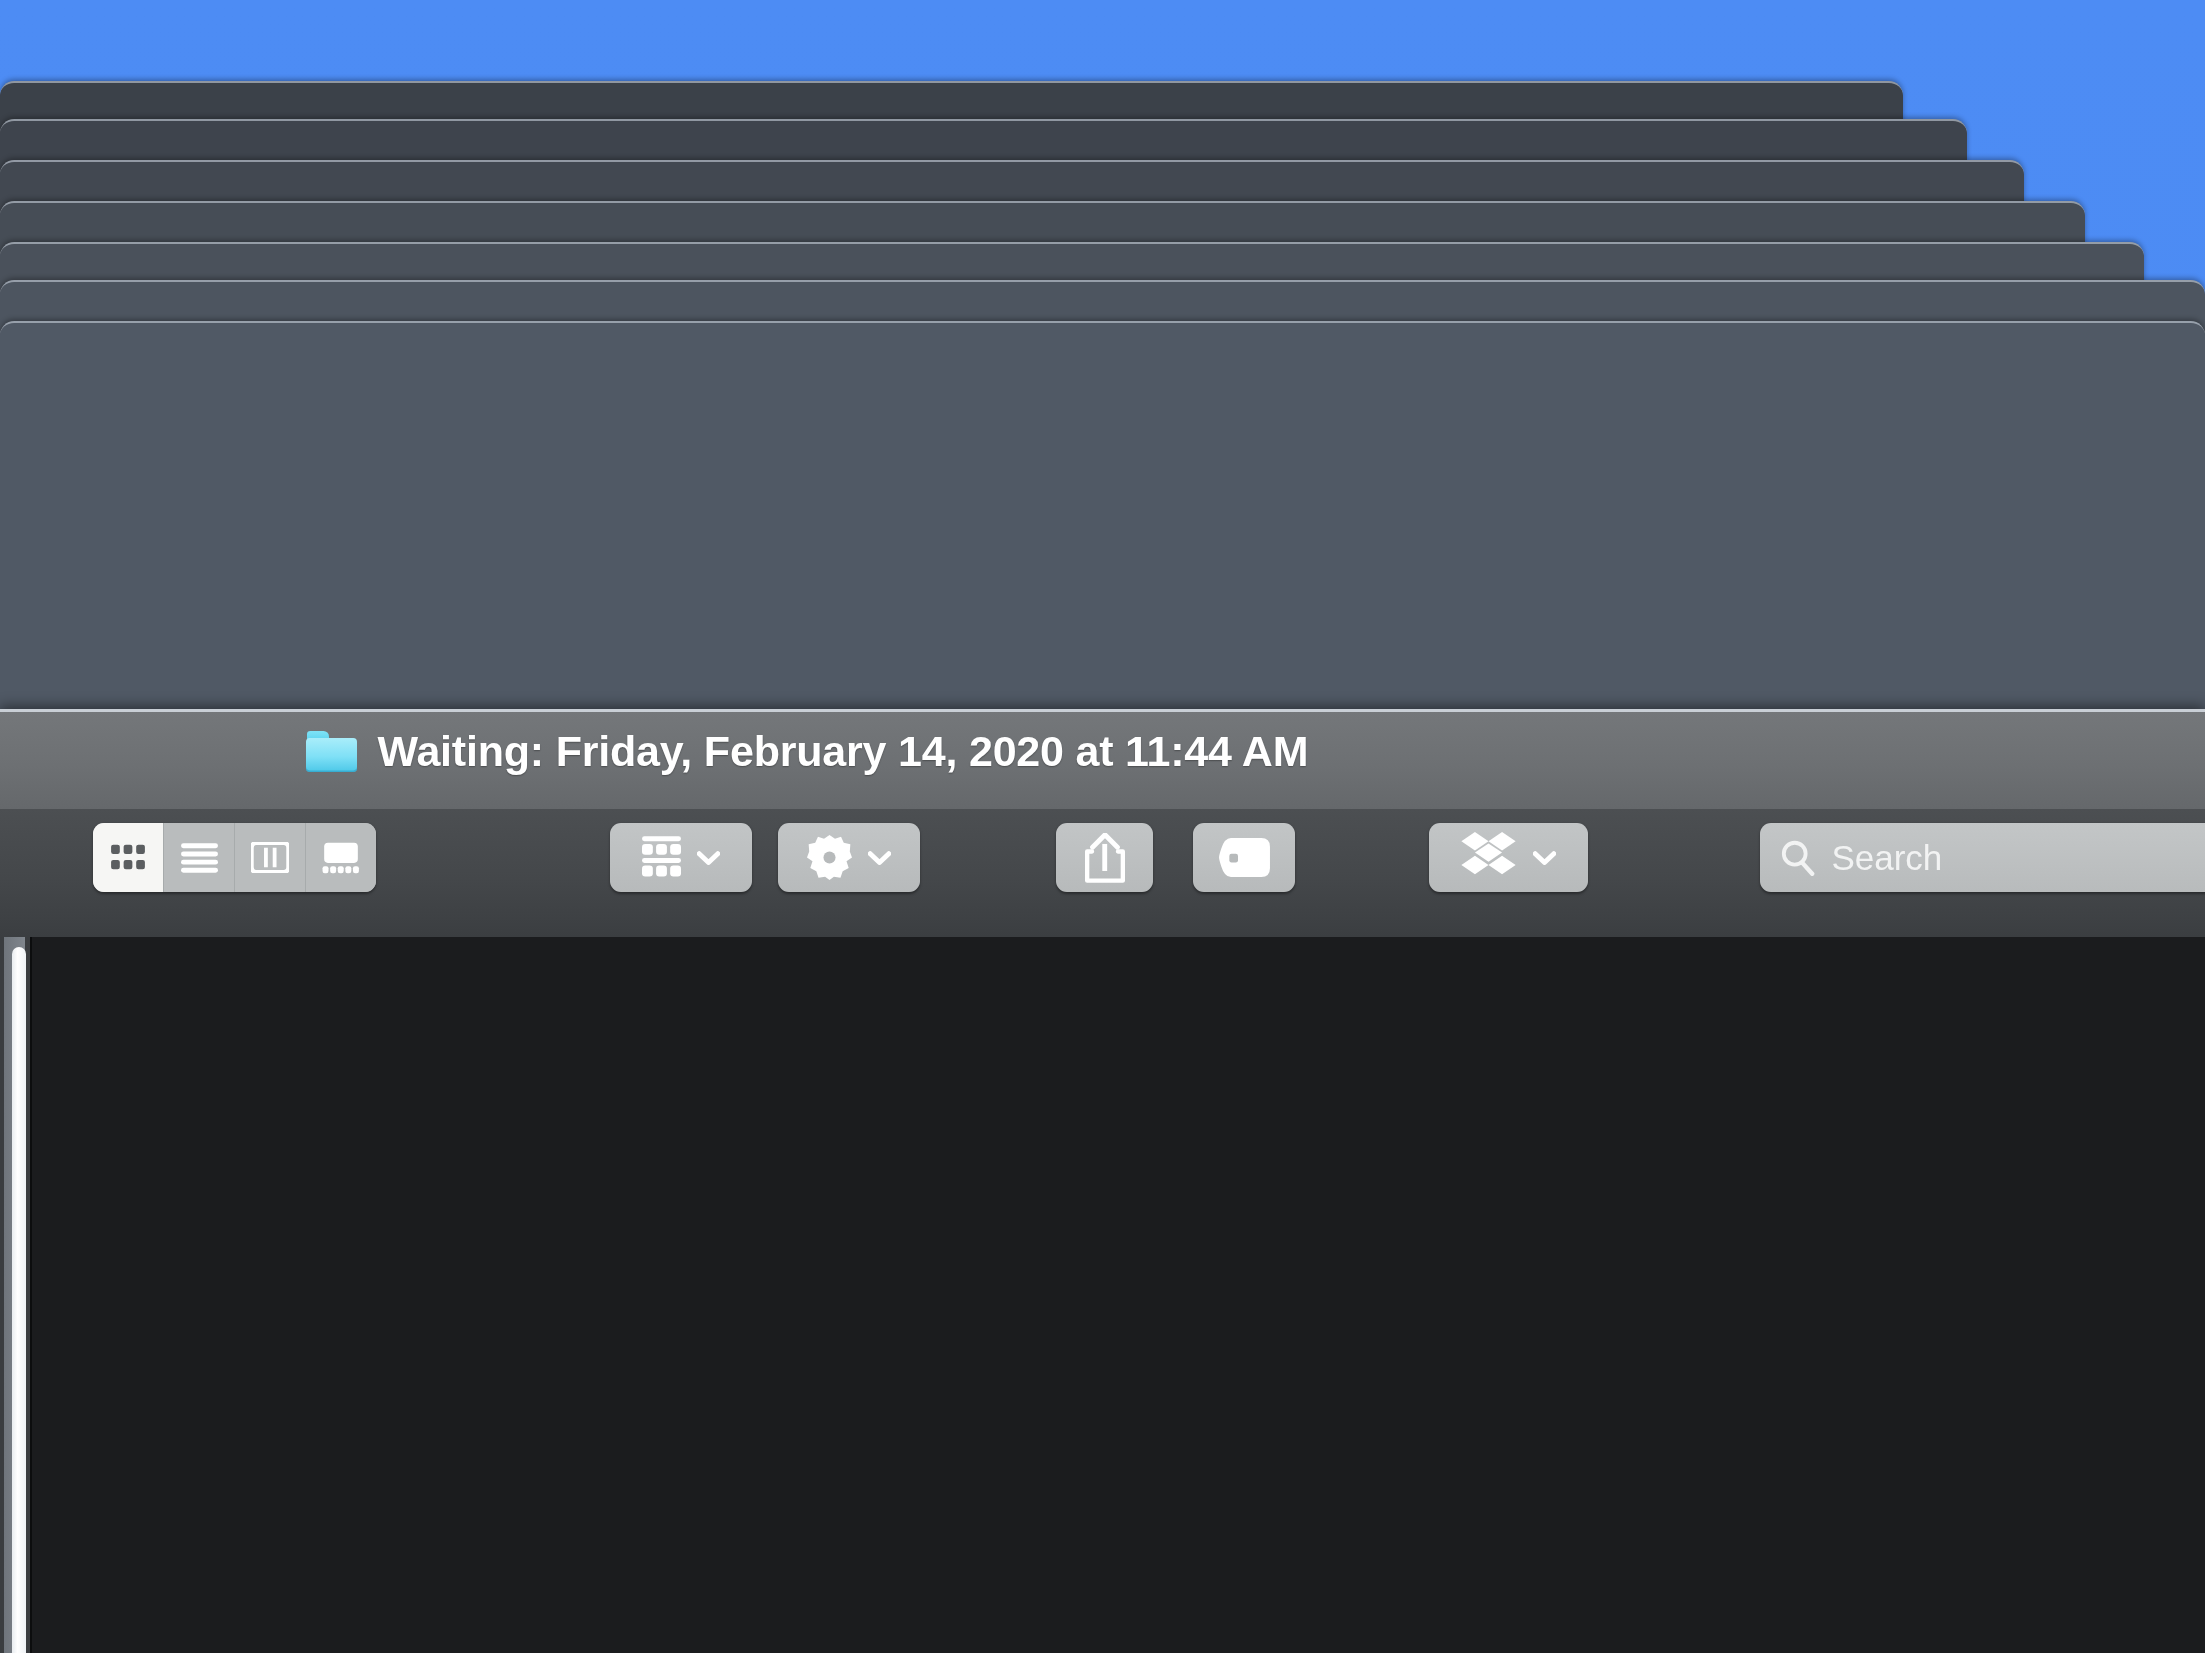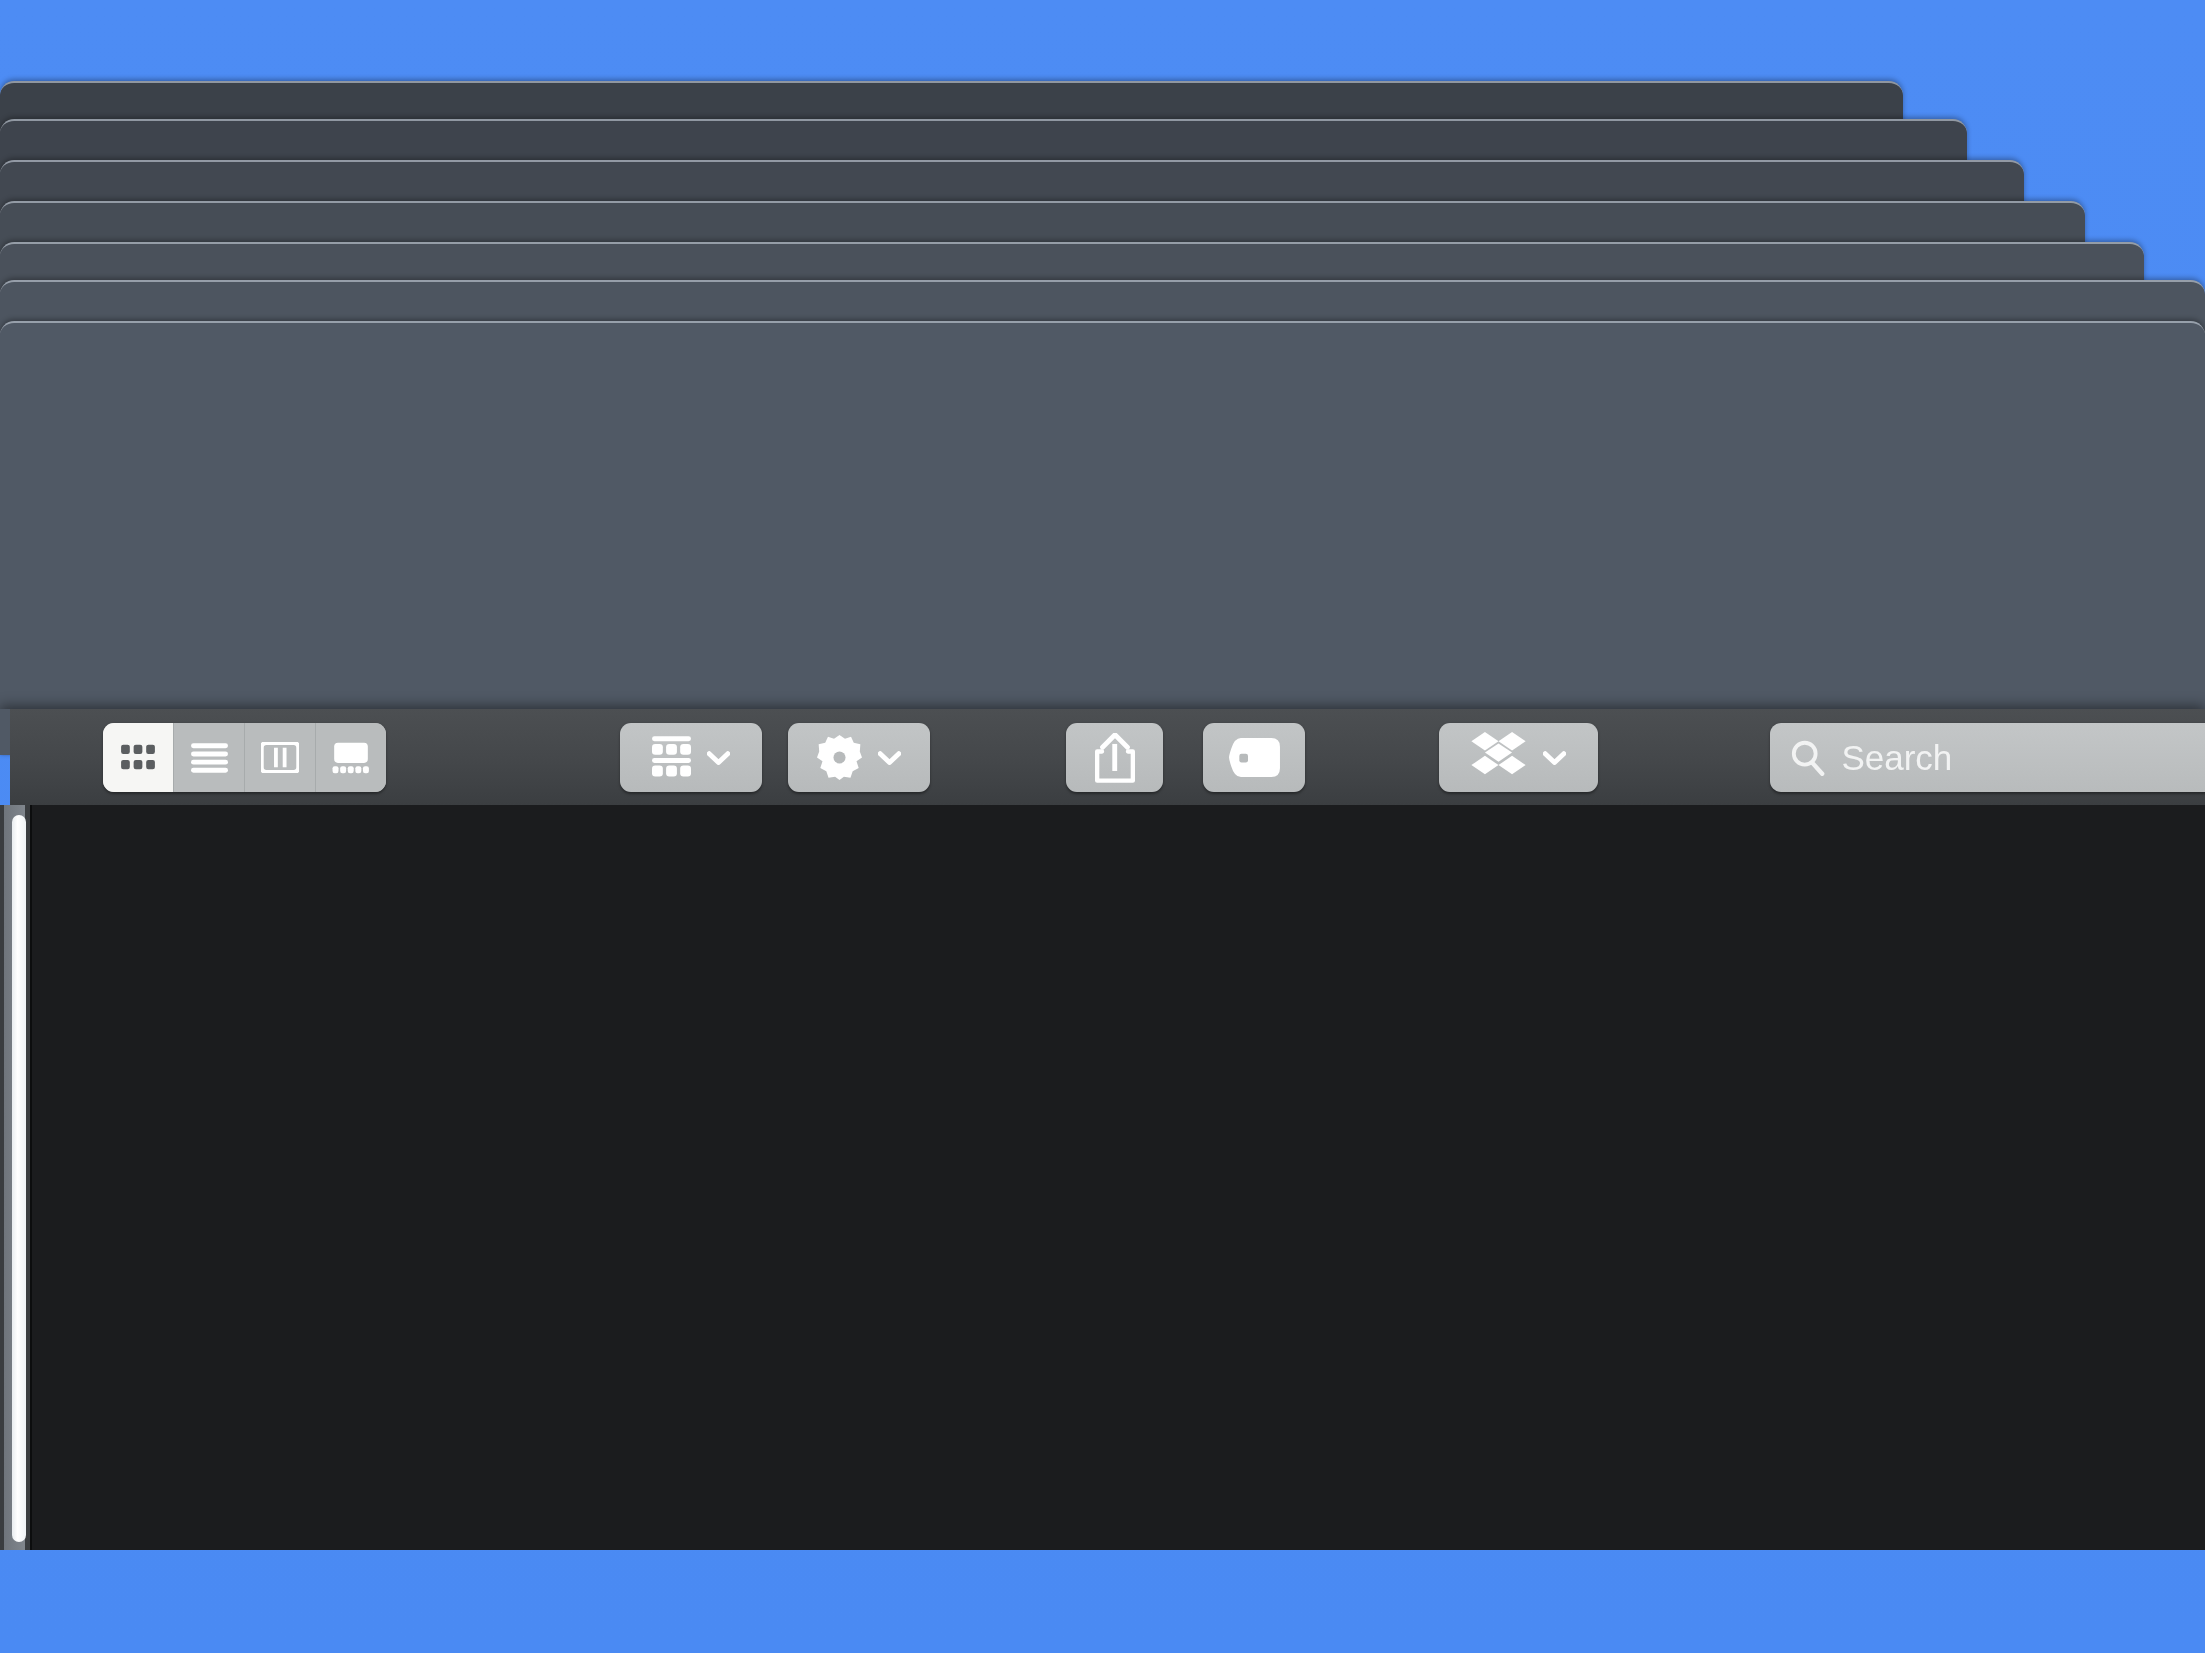--- a/index.html
+++ b/index.html
@@ -96,23 +96,22 @@
     font-size: 43px;
     font-weight: bold;
     letter-spacing: -0.2px;
     white-space: nowrap;
     text-shadow: 0 1.1px 1.6px rgba(0,0,0,0.32);
   }
 
   
   .toolbar {
     position: relative;
-    height: 96px;
+    height: 128px;
     background: linear-gradient(180deg, #4c4f52 0%, #44474a 55%, #3b3e41 100%);
-    margin-left: 10px;
   }
 
   .tb-group {
     position: absolute;
     top: 14.2px;
     height: 69px;
     display: flex;
     align-items: stretch;
     border-radius: 11px;
     overflow: hidden;
@@ -221,20 +220,29 @@
       <div class="stack-layer" style="left: 0px; top: 119px; width: 1967px; height: 624px; background: rgb(62, 68, 77);"></div>
       <div class="stack-layer" style="left: 0px; top: 160px; width: 2024px; height: 585px; background: rgb(66, 72, 81);"></div>
       <div class="stack-layer" style="left: 0px; top: 201px; width: 2085px; height: 547px; background: rgb(70, 77, 86);"></div>
       <div class="stack-layer" style="left: 0px; top: 242px; width: 2144px; height: 509px; background: rgb(74, 81, 91);"></div>
       <div class="stack-layer" style="left: 0px; top: 280px; width: 2205px; height: 470px; background: rgb(77, 85, 96);"></div>
       <div class="stack-layer" style="left: 0px; top: 321px; width: 2205px; height: 432px; background: rgb(80, 89, 101);"></div>
     </div>
 
   <div class="finder-window">
 
+    <div class="titlebar">
+      <div class="title-row">
+        <div class="folder-icon">
+          <div class="tab"></div>
+          <div class="body"></div>
+        </div>
+        <div class="window-title">Waiting: Friday, February 14, 2020 at 11:44 AM</div>
+      </div>
+    </div>
 
     <div class="toolbar">
 
       <div class="tb-group" style="left:93px;">
 
         <div class="seg active">
           <svg width="36" height="28.4" viewBox="0 0 66 52">
             <g fill="#5b5e60">
               <rect x="2" y="3" width="16" height="17" rx="4"></rect>
               <rect x="25" y="3" width="16" height="17" rx="4"></rect>

